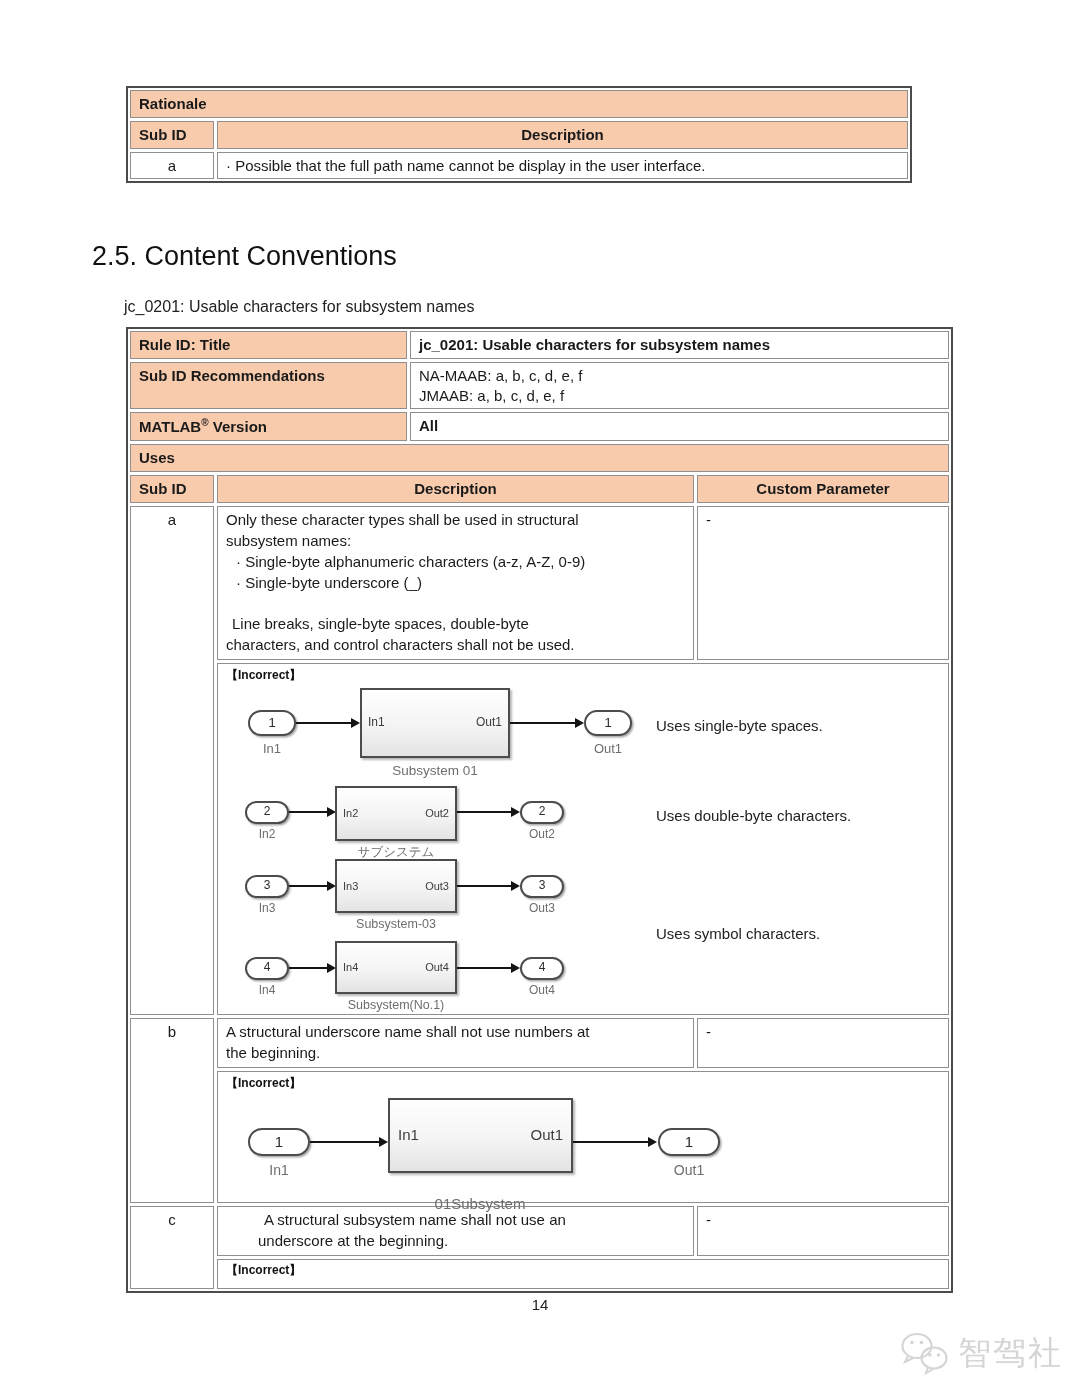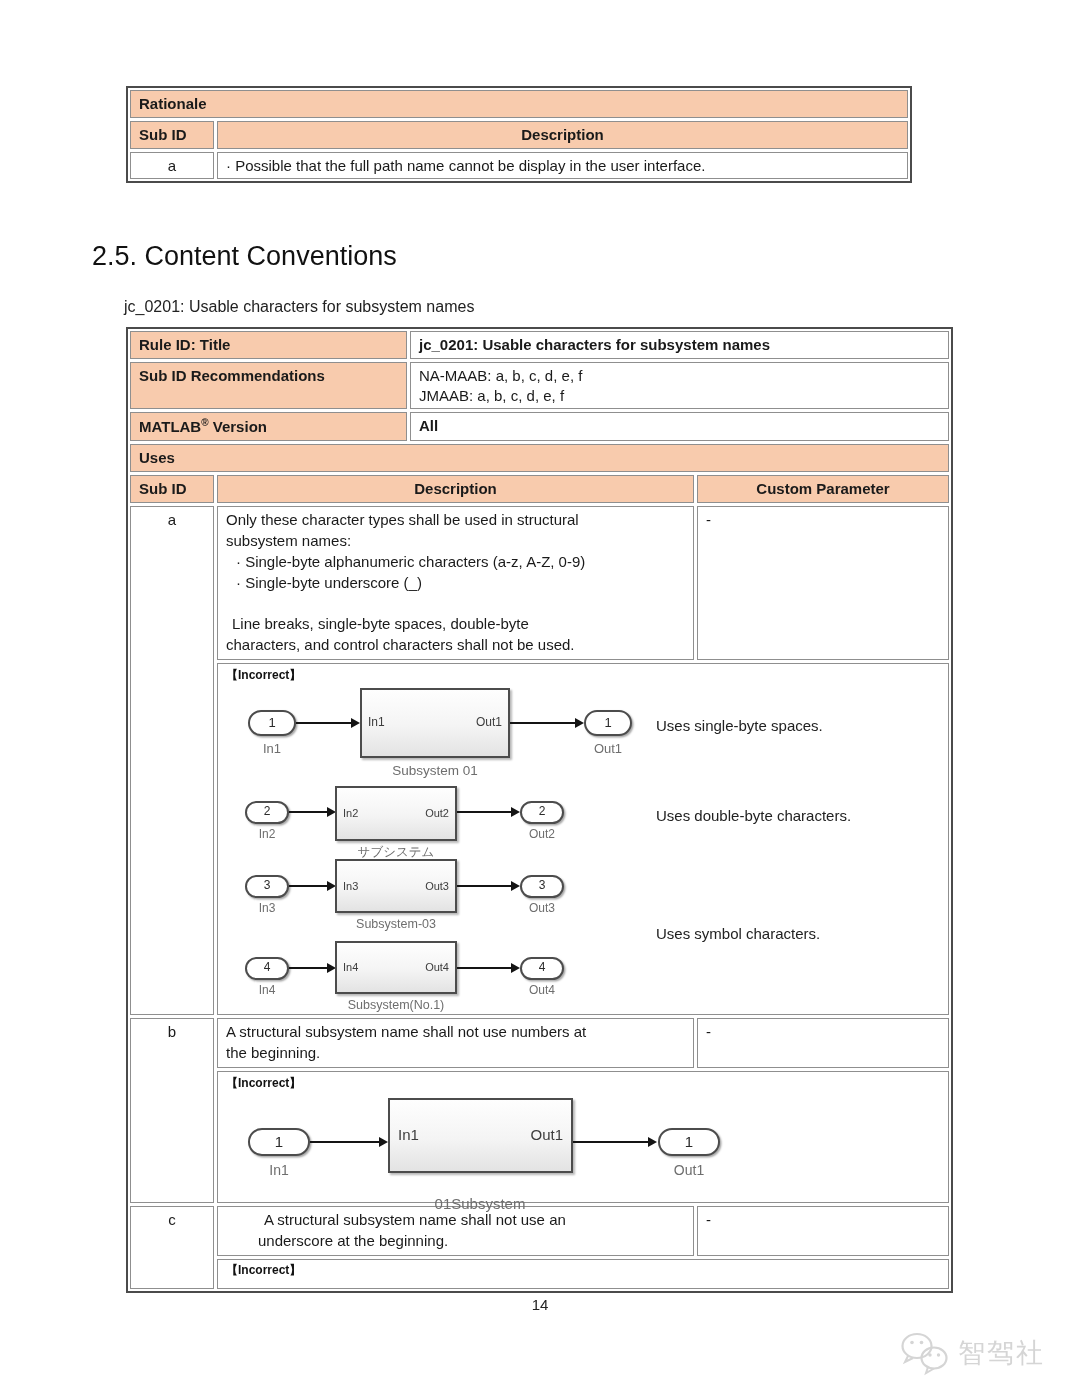--- a/index.html
+++ b/index.html
@@ -66,21 +66,21 @@
   .ah {
     position: absolute; width: 0; height: 0;
     border-top: 5px solid transparent; border-bottom: 5px solid transparent;
     border-left: 9px solid #141414;
   }
   .dcap { position: absolute; font-size: 15px; color: #222; white-space: nowrap; }
 
   .pagenum { position: absolute; left: 0; width: 1080px; text-align: center; top: 1296px; font-size: 15px; color: #222; }
 
   .watermark { position: absolute; left: 898px; top: 1330px; display: flex; align-items: center; gap: 6px; }
-  .wm-text { font-size: 27px; color: #d5d5d5; font-weight: 500; letter-spacing: 2px; }
+  .wm-text { font-size: 33px; color: #d5d5d5; font-weight: 500; letter-spacing: 2px; }
 </style>
 </head>
 <body>
 
 <div class="wtable" style="left:126px; top:86px; width:786px;">
   <div class="wrow">
     <div class="wcell hdr flex1">Rationale</div>
   </div>
   <div class="wrow">
     <div class="wcell hdr subidcol">Sub ID</div>
@@ -204,21 +204,21 @@
         <div class="plab" style="left:292px; top:319px; width:64px; font-size:12px;">Out4</div>
       </div>
     </div>
   </div>
 
   <div class="wrow">
     <div class="wcell subidcol tcenter">b</div>
     <div class="groupcol">
       <div class="grow">
         <div class="wcell flex1" style="min-height:44px;">
-          <div class="desc-line">A structural subsystem name shall not use numbers at</div>
+          <div class="desc-line">A structural underscore name shall not use numbers at</div>
           <div class="desc-line">the beginning.</div>
         </div>
         <div class="wcell cparamcol">-</div>
       </div>
 
       <div class="wcell incorrect-cell" style="height:132px;">
         <div class="inc-label">【Incorrect】</div>
 
         <div class="sport" style="left:30px; top:56px; width:62px; height:28px; font-size:15px;">1</div>
         <div class="plab" style="left:20px; top:89px; width:82px; font-size:14px;">In1</div>

